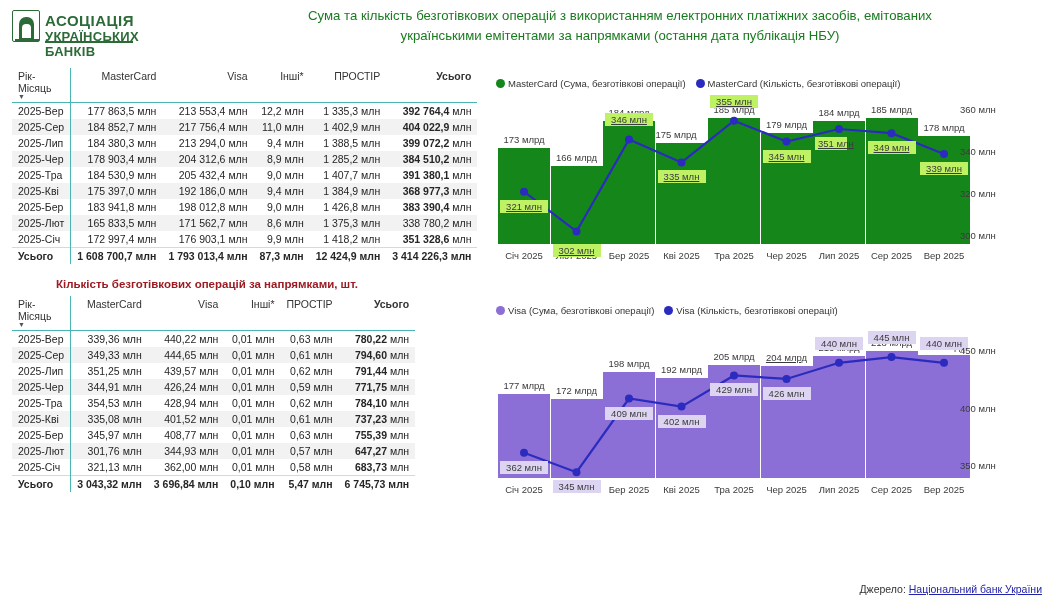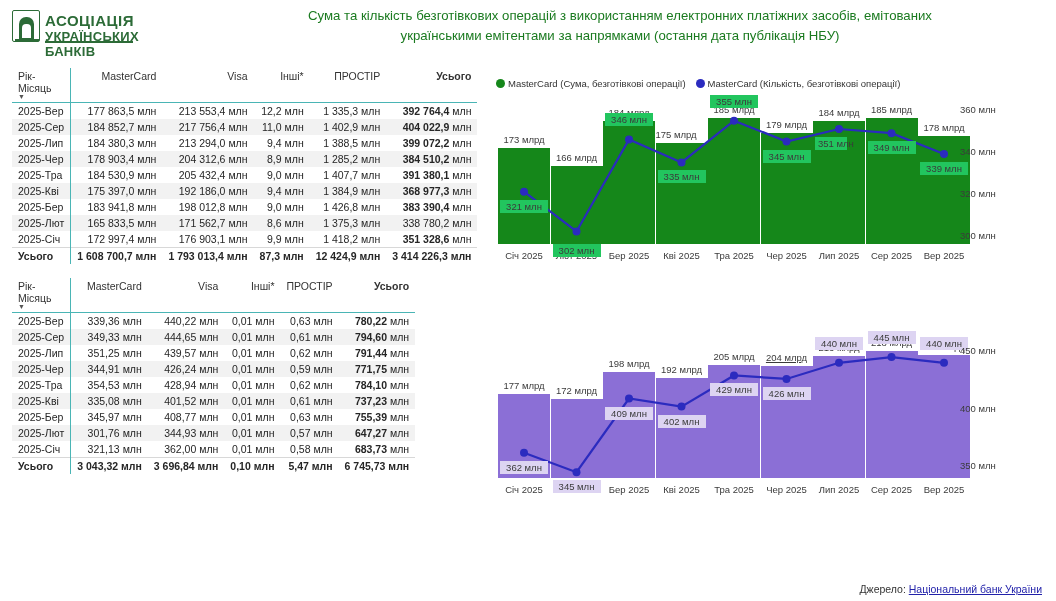--- a/index.html
+++ b/index.html
@@ -82,21 +82,21 @@
   .bar-g { background: #15871a; }
   .bar-p { background: #8b6fd6; }
   .bartop-lbl {
     position: absolute; font-size: 9.5px; color: #3b3b3b; text-align: center;
     white-space: nowrap;
   }
   .inbar-lbl {
     position: absolute; font-size: 9.5px; color: #3b3b3b; text-align: center;
     white-space: nowrap; padding: 1px 3px;
   }
-  .inbar-g { background: #22c55e; }
+  .inbar-g { background: #bef264; text-decoration: underline; }
   .inbar-p { background: #ddd4f2; }
   .xlbl {
     position: absolute; font-size: 9.5px; color: #3b3b3b; text-align: center;
     white-space: nowrap;
   }
   .ylbl {
     position: absolute; font-size: 9.5px; color: #3b3b3b; white-space: nowrap;
   }
   svg.line-layer { position: absolute; left: 0; top: 0; overflow: visible; }
 
@@ -221,20 +221,21 @@
             <td class="num">1 793 013,4 <span class="unit" style="font-weight:700">млн</span></td>
             <td class="num">87,3 <span class="unit" style="font-weight:700">млн</span></td>
             <td class="num">12 424,9 <span class="unit" style="font-weight:700">млн</span></td>
             <td class="num">3 414 226,3 <span class="unit" style="font-weight:700">млн</span></td>
           </tr>
         </tbody>
     </table>
   </div>
 
   <div class="tbl-block" style="top:278px; width:390px;">
+    <div class="tbl-title">Кількість безготівкових операцій за напрямками, шт.</div>
     <table class="data" style="width:390px;">
       <thead>
         <tr>
           <th class="first-col">
             <span>Рік-Місяць</span>
             <span class="sortcaret">▼</span>
           </th>
           <th class="colsep num" style="width:88px;">MasterCard</th>
           <th class="num" style="width:88px;">Visa</th>
           <th class="num" style="width:56px;">Інші*</th>
@@ -379,20 +380,21 @@
         <div class="inbar-lbl inbar-g" style="left: 375.5px; top: 45.1818px; width: 48px;">349 млн</div>
         <div class="inbar-lbl inbar-g" style="left: 428px; top: 66.0909px; width: 48px;">339 млн</div>
         <div class="ylbl" style="left: 468px; top: 8.18182px;">360 млн</div>
         <div class="ylbl" style="left: 468px; top: 50px;">340 млн</div>
         <div class="ylbl" style="left: 468px; top: 91.8182px;">320 млн</div>
         <div class="ylbl" style="left: 468px; top: 133.636px;">300 млн</div>
       </div>
   </div>
 
   <div class="chart" style="left:492px; top:305px; width:560px; height:195px;">
+    <div class="legend" style="left:4px; top:0px;"><span class="item"><span class="dot" style="background:#8b6fd6"></span><span>Visa (Сума, безготівкові операції)</span></span><span class="item"><span class="dot" style="background:#2b2bbf"></span><span>Visa (Кількість, безготівкові операції)</span></span></div>
     <div class="plot" style="left:0; top:18px; width:560px; height:177px;">
         <div class="bar bar-p" style="left: 6px; top: 71.0143px; width: 52px; height: 83.9857px;"></div>
         <div class="bartop-lbl" style="left: 6px; top: 57.0143px; width: 52px;">177 млрд</div>
         <div class="xlbl" style="left: -2px; top: 161px; width: 68px;">Січ 2025</div>
         <div class="bar bar-p" style="left: 58.5px; top: 76.26px; width: 52px; height: 78.74px;"></div>
         <div class="bartop-lbl" style="left: 58.5px; top: 62.26px; width: 52px;">172 млрд</div>
         <div class="xlbl" style="left: 50.5px; top: 161px; width: 68px;">Лют 2025</div>
         <div class="bar bar-p" style="left: 111px; top: 48.9826px; width: 52px; height: 106.017px;"></div>
         <div class="bartop-lbl" style="left: 111px; top: 34.9826px; width: 52px;">198 млрд</div>
         <div class="xlbl" style="left: 103px; top: 161px; width: 68px;">Бер 2025</div>

